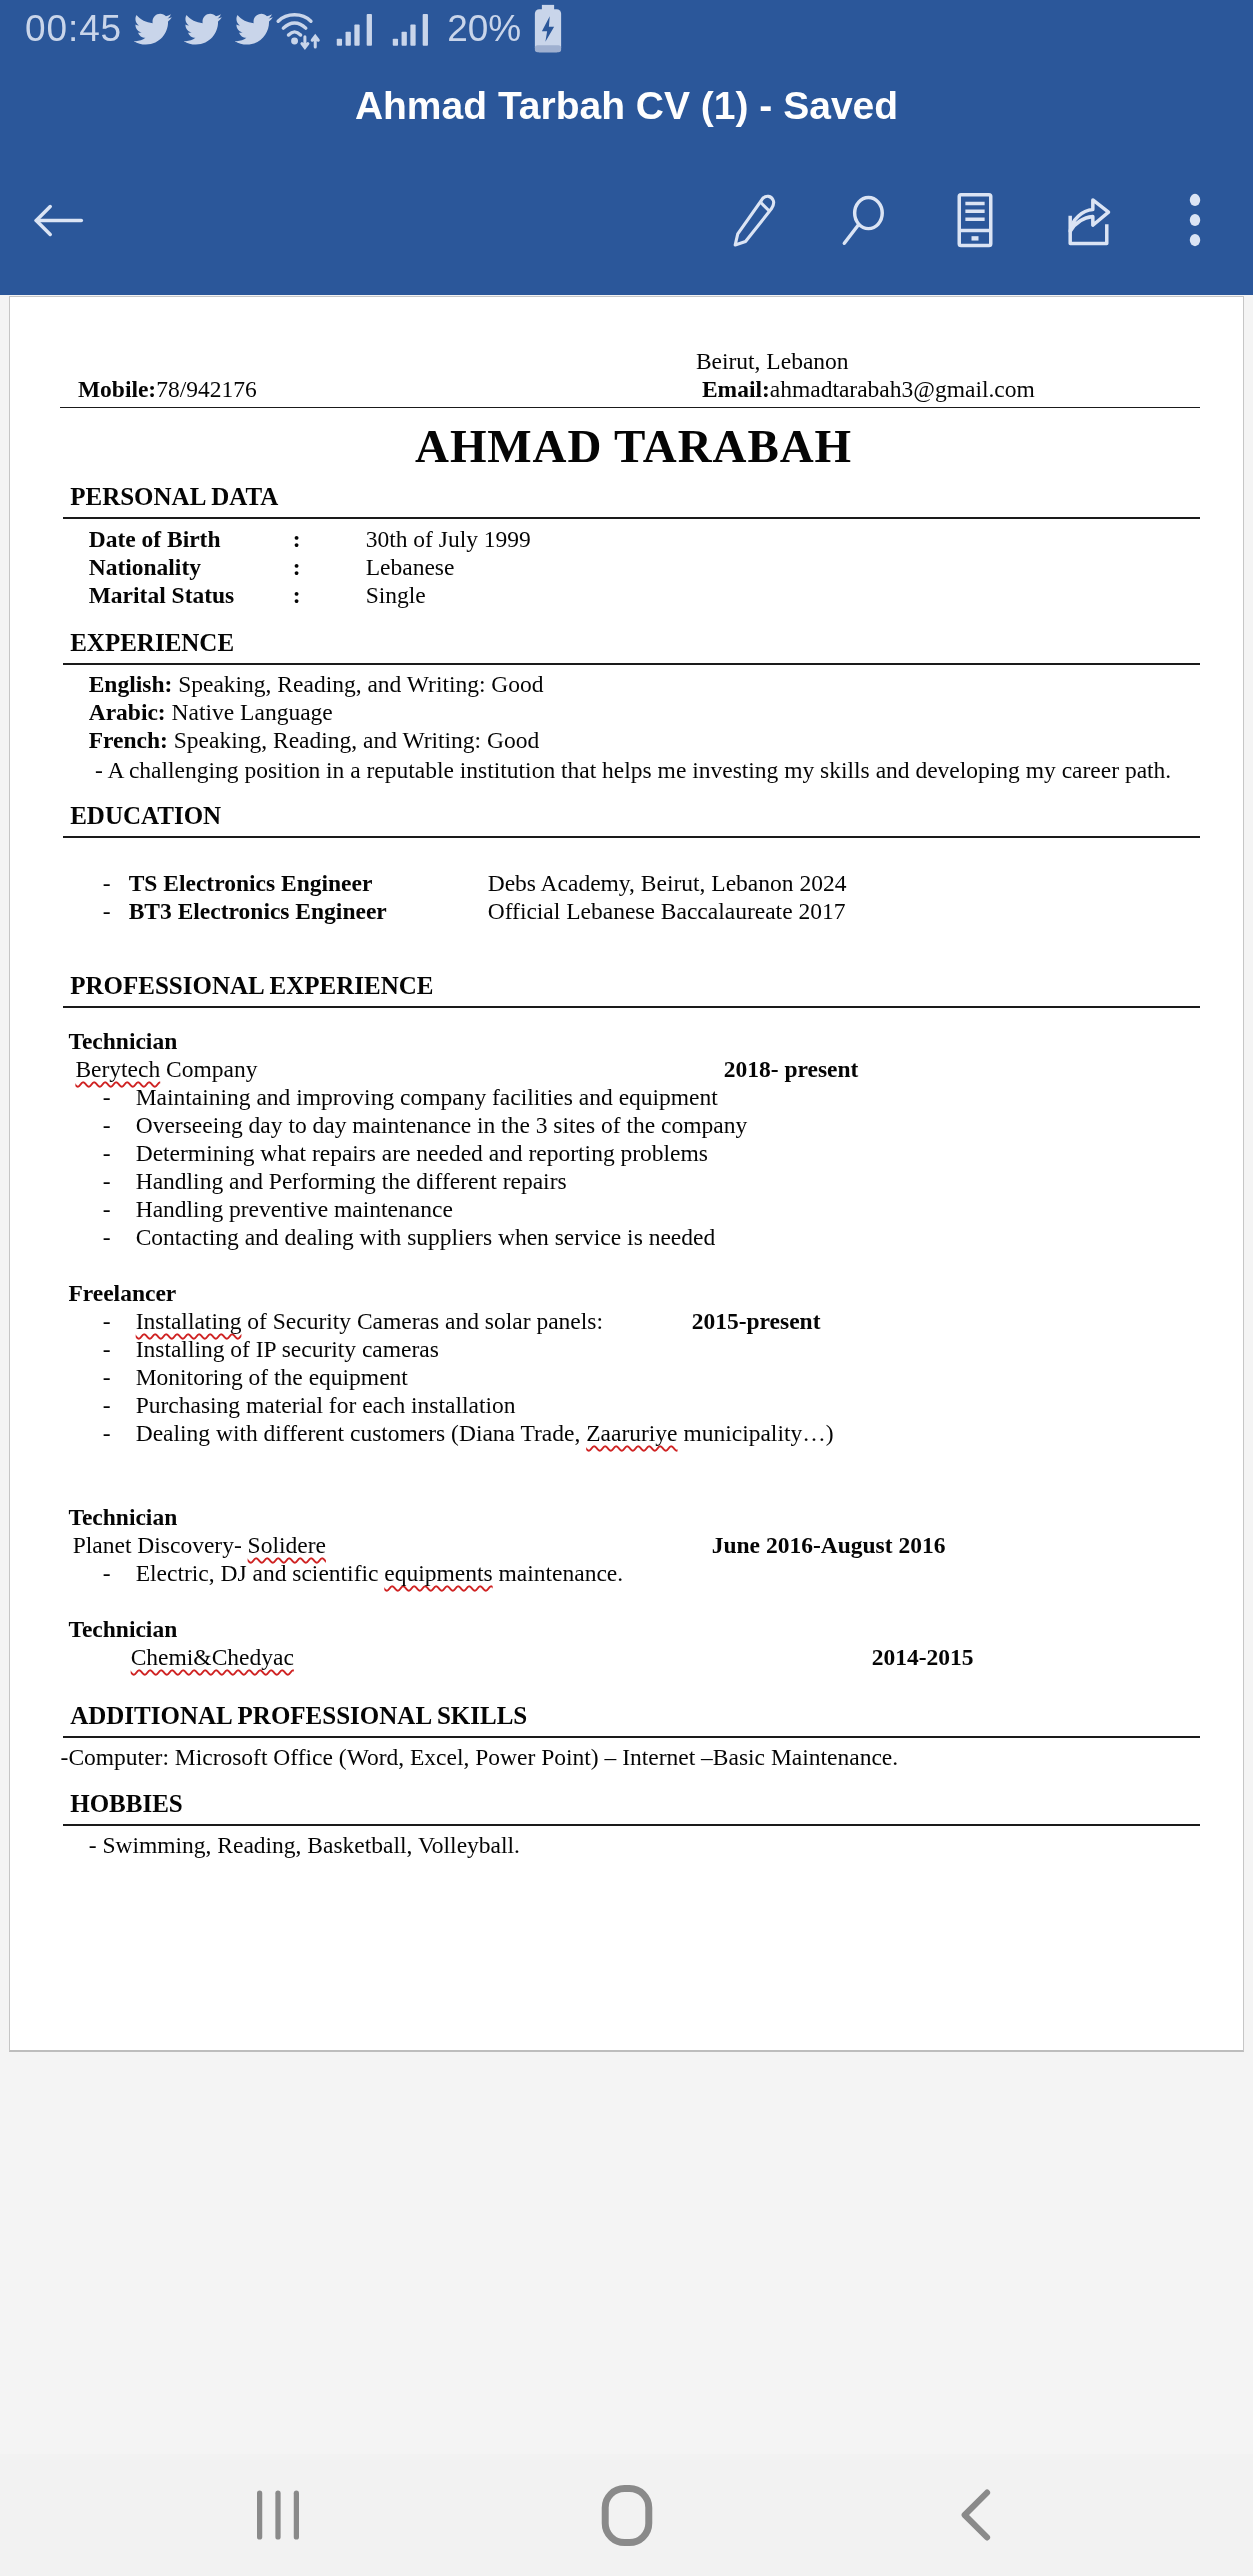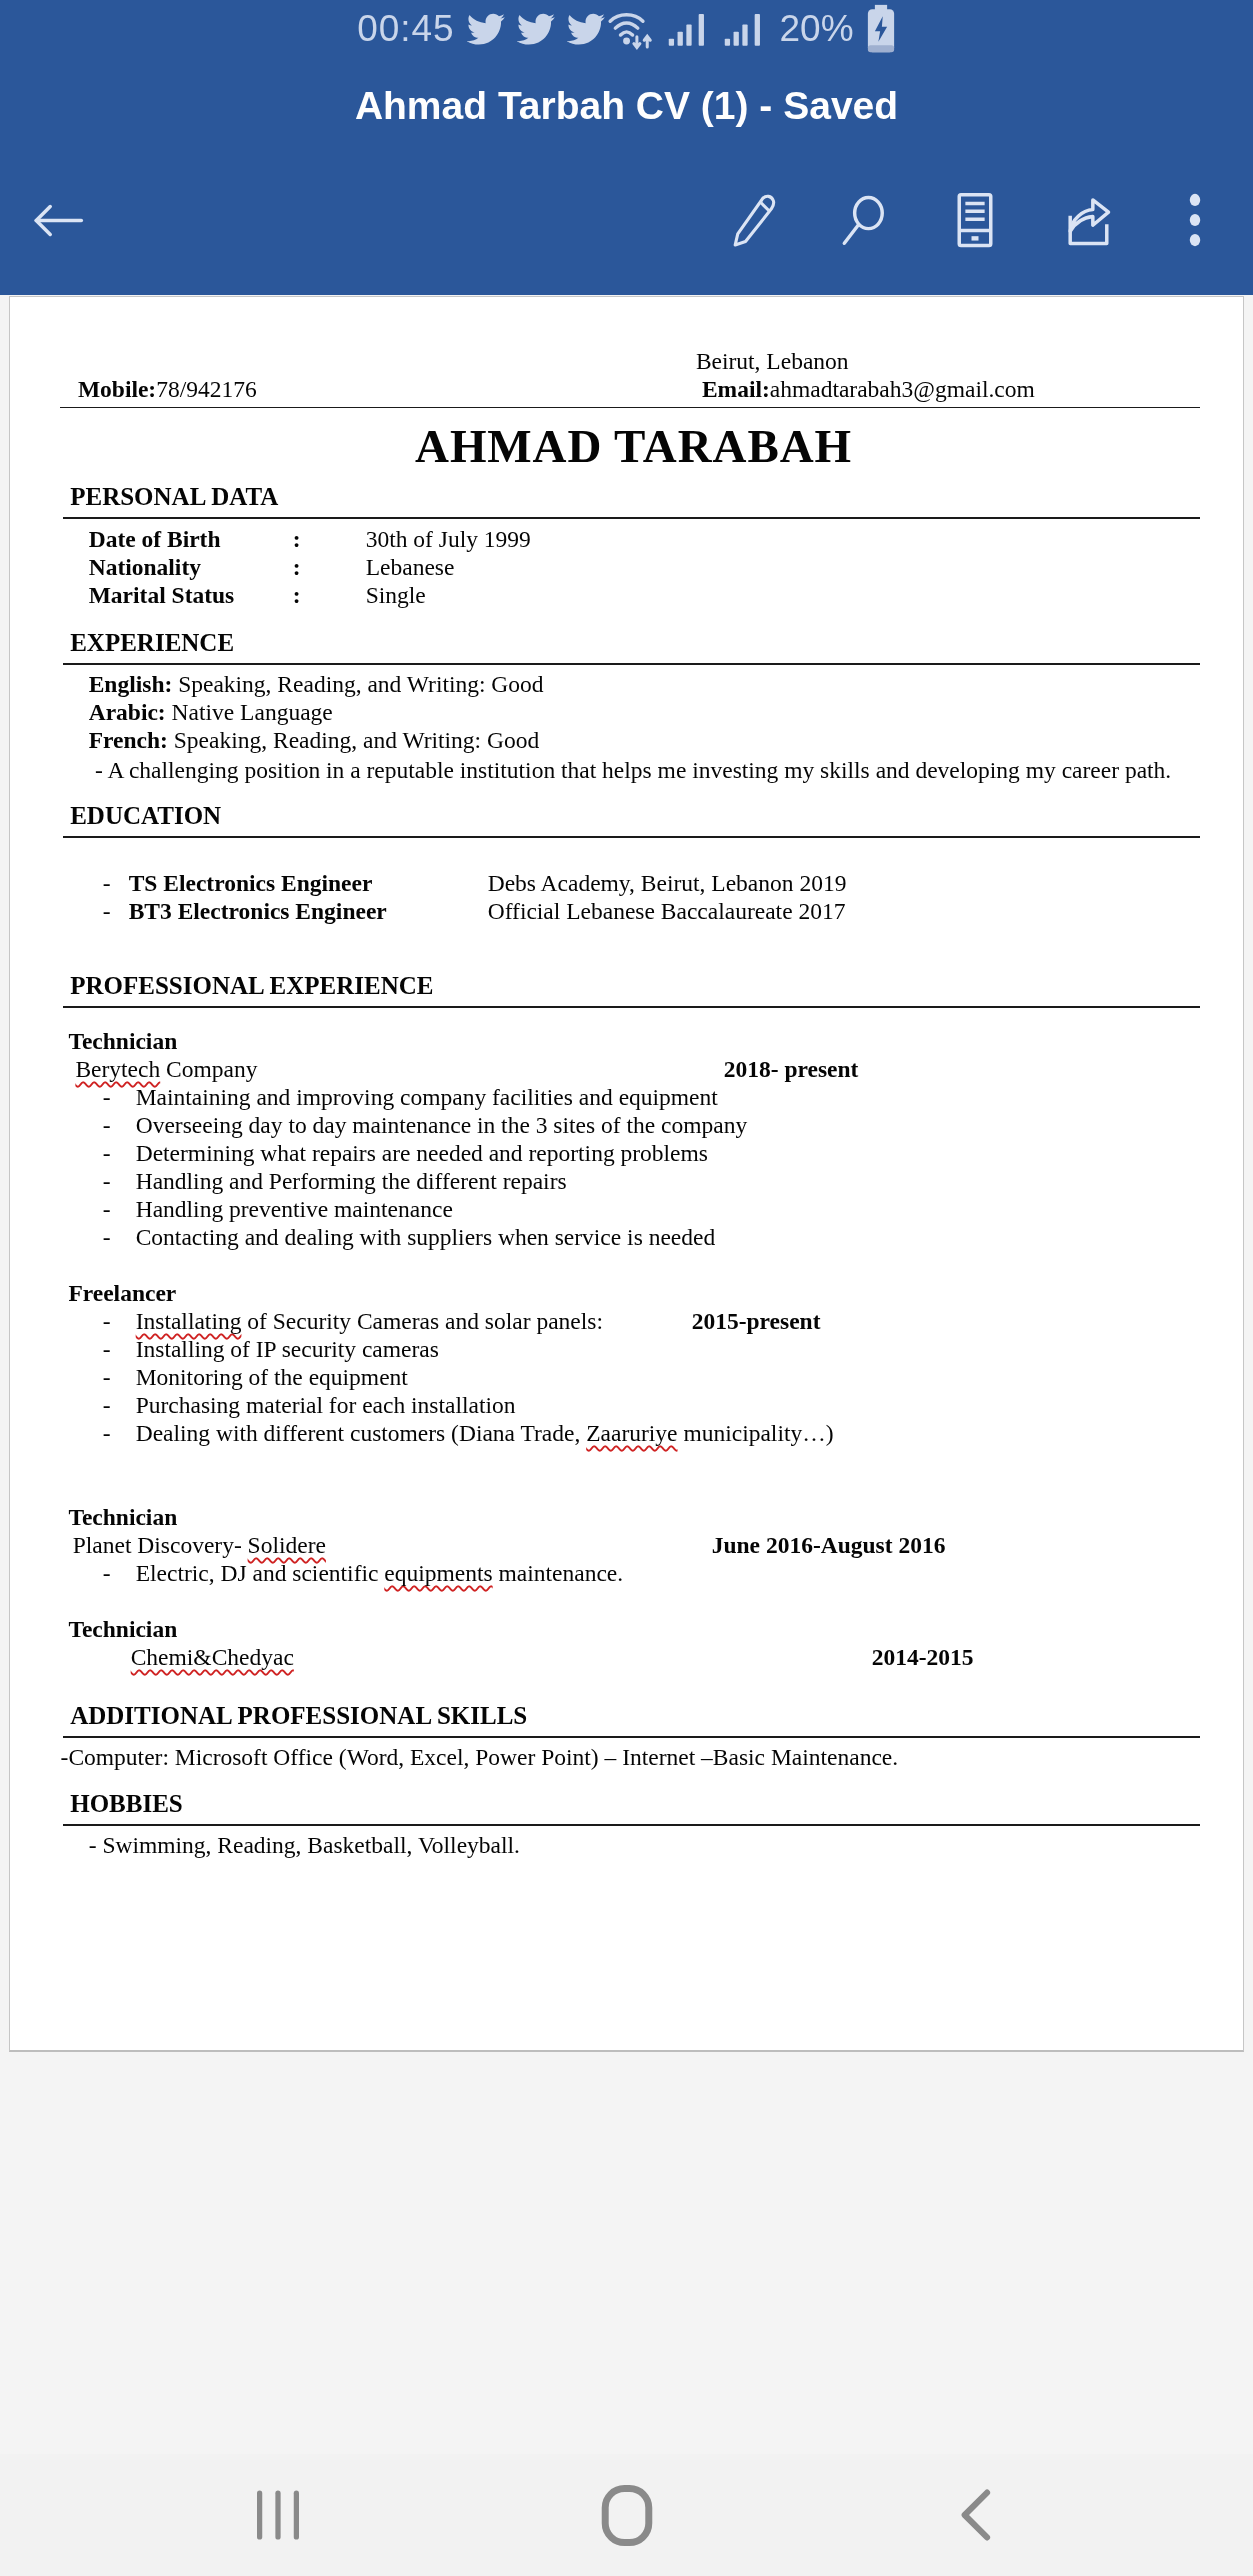--- a/index.html
+++ b/index.html
@@ -1,21 +1,21 @@
 <!DOCTYPE html>
 <html style="font-size:14px"><head>
 <meta charset="utf-8">
 <style>
   html,body{margin:0;padding:0;width:1253px;height:2576px;overflow:hidden;
     font-family:"Liberation Sans",sans-serif;background:#f4f4f4;}
   .screen{width:1253px;height:2576px;display:flex;flex-direction:column;}
 
   
   .status-bar{height:57px;background:#2b579a;display:flex;align-items:center;
-    justify-content:center;padding:0 32px;color:#c9d5ea;flex:0 0 auto;}
+    justify-content:flex-start;padding:0 25px;color:#c9d5ea;flex:0 0 auto;}
   .sb-left,.sb-right{display:flex;align-items:center;gap:12.2px;}
   .sb-time{font-size:37px;letter-spacing:0.9px;}
   .sb-pct{font-size:37px;}
   .sb-icon{display:block;}
 
   
   .title-bar{height:97px;background:#2b579a;display:flex;align-items:center;
     justify-content:center;flex:0 0 auto;}
   .title-bar .doc-title{color:#fefefe;font-size:39px;font-weight:700;}
 
@@ -239,21 +239,21 @@
       <div class="lang-row"><span class="b">Arabic:</span><span> Native Language</span></div>
       <div class="lang-row"><span class="b">French:</span><span> Speaking, Reading, and Writing: Good</span></div>
 
       <div class="obj-text">- A challenging position in a reputable institution that helps me investing my skills and developing my career path.</div>
 
       <div class="sec mt18">EDUCATION</div>
       <div class="edu">
         <div class="edu-row">
             <span class="edu-dash">-</span>
             <span class="edu-degree">TS Electronics Engineer</span>
-            <span>Debs Academy, Beirut, Lebanon  2019</span>
+            <span>Debs Academy, Beirut, Lebanon  2024</span>
           </div>
         <div class="edu-row">
             <span class="edu-dash">-</span>
             <span class="edu-degree">BT3 Electronics Engineer</span>
             <span>Official Lebanese Baccalaureate 2017</span>
           </div>
       </div>
 
       <div class="sec mt50">PROFESSIONAL EXPERIENCE</div>
 

